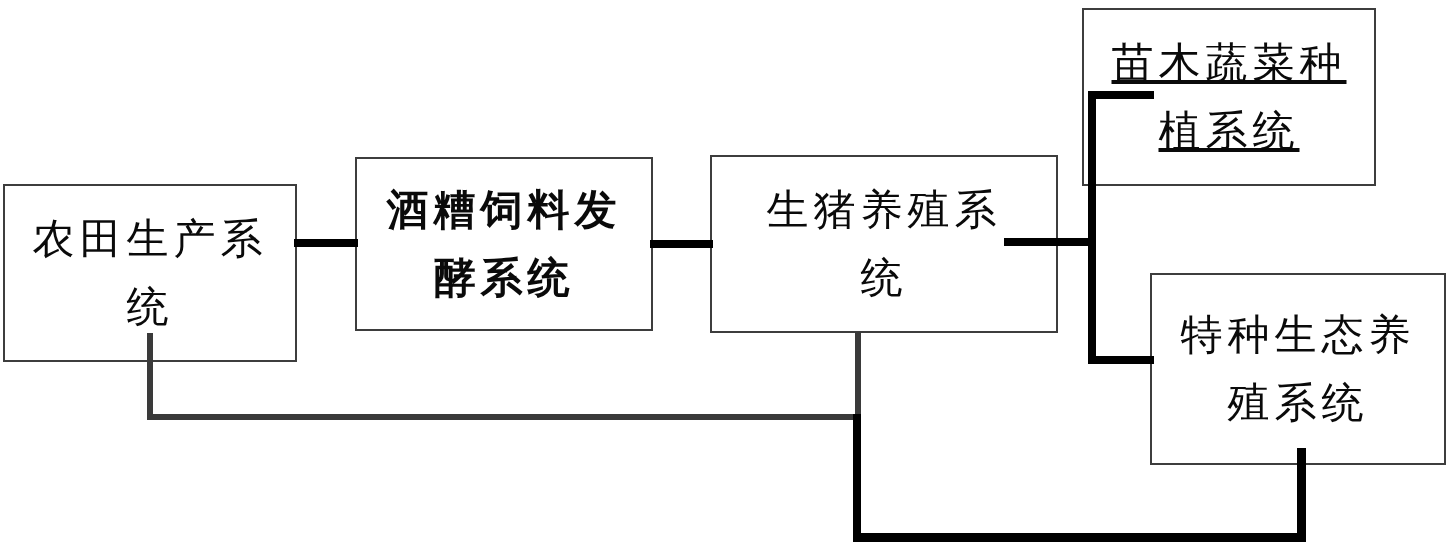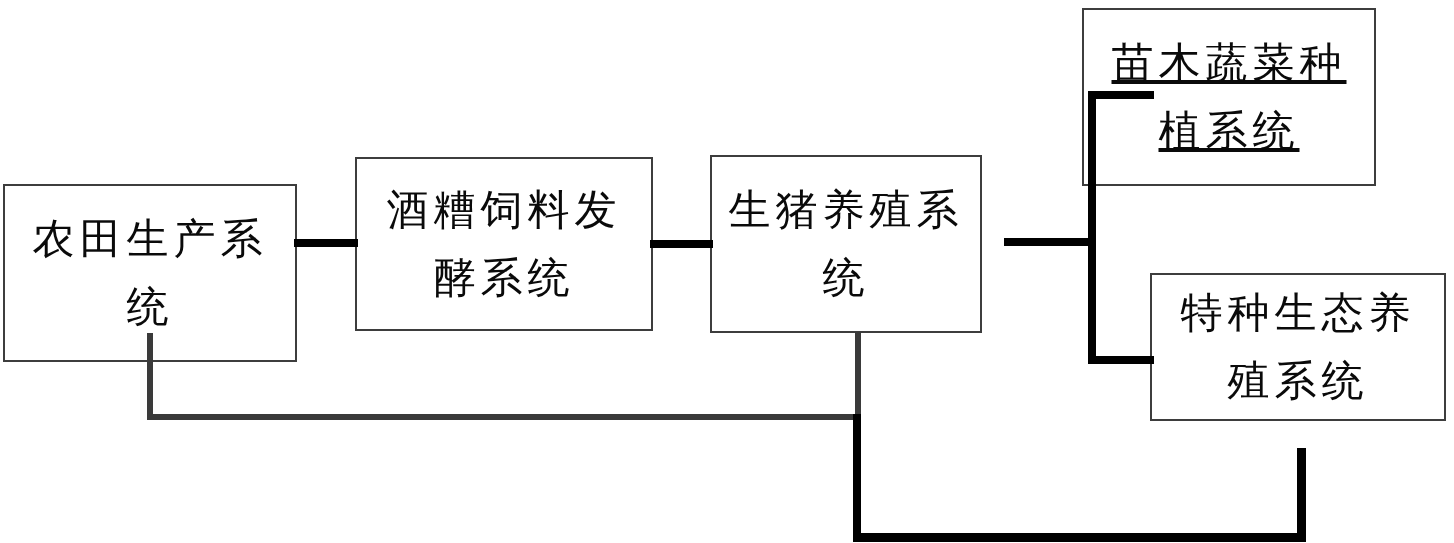--- a/index.html
+++ b/index.html
@@ -43,36 +43,36 @@
 </head>
 <body>
 
 <div class="canvas">
 
   <div class="node" style="left:3px;top:155px;width:294px;height:178px;margin-top:29px;">
     <span>农田生产系
 统</span>
   </div>
 
-  <div class="node" style="left:355px;top:157px;width:298px;height:174px;">
+  <div class="node" style="left:355px;top:157px;width:298px;height:174px;font-weight:bold;">
     <span>酒糟饲料发
 酵系统</span>
   </div>
 
-  <div class="node" style="left:710px;top:155px;width:272px;height:178px;">
+  <div class="node" style="left:710px;top:155px;width:348px;height:178px;">
     <span>生猪养殖系
 统</span>
   </div>
 
   <div class="node" style="left:1082px;top:8px;width:294px;height:178px;text-decoration:underline;">
     <span>苗木蔬菜种
 植系统</span>
   </div>
 
-  <div class="node" style="left:1150px;top:273px;width:296px;height:148px;">
+  <div class="node" style="left:1150px;top:273px;width:296px;height:192px;">
     <span>特种生态养
 殖系统</span>
   </div>
 
   <div class="conn" style="left:294px;top:239px;width:64px;height:8px;"></div>
 
   <div class="conn" style="left:650px;top:240px;width:63px;height:8px;"></div>
 
   <div class="conn" style="left:1004px;top:238px;width:90px;height:8px;"></div>
 

